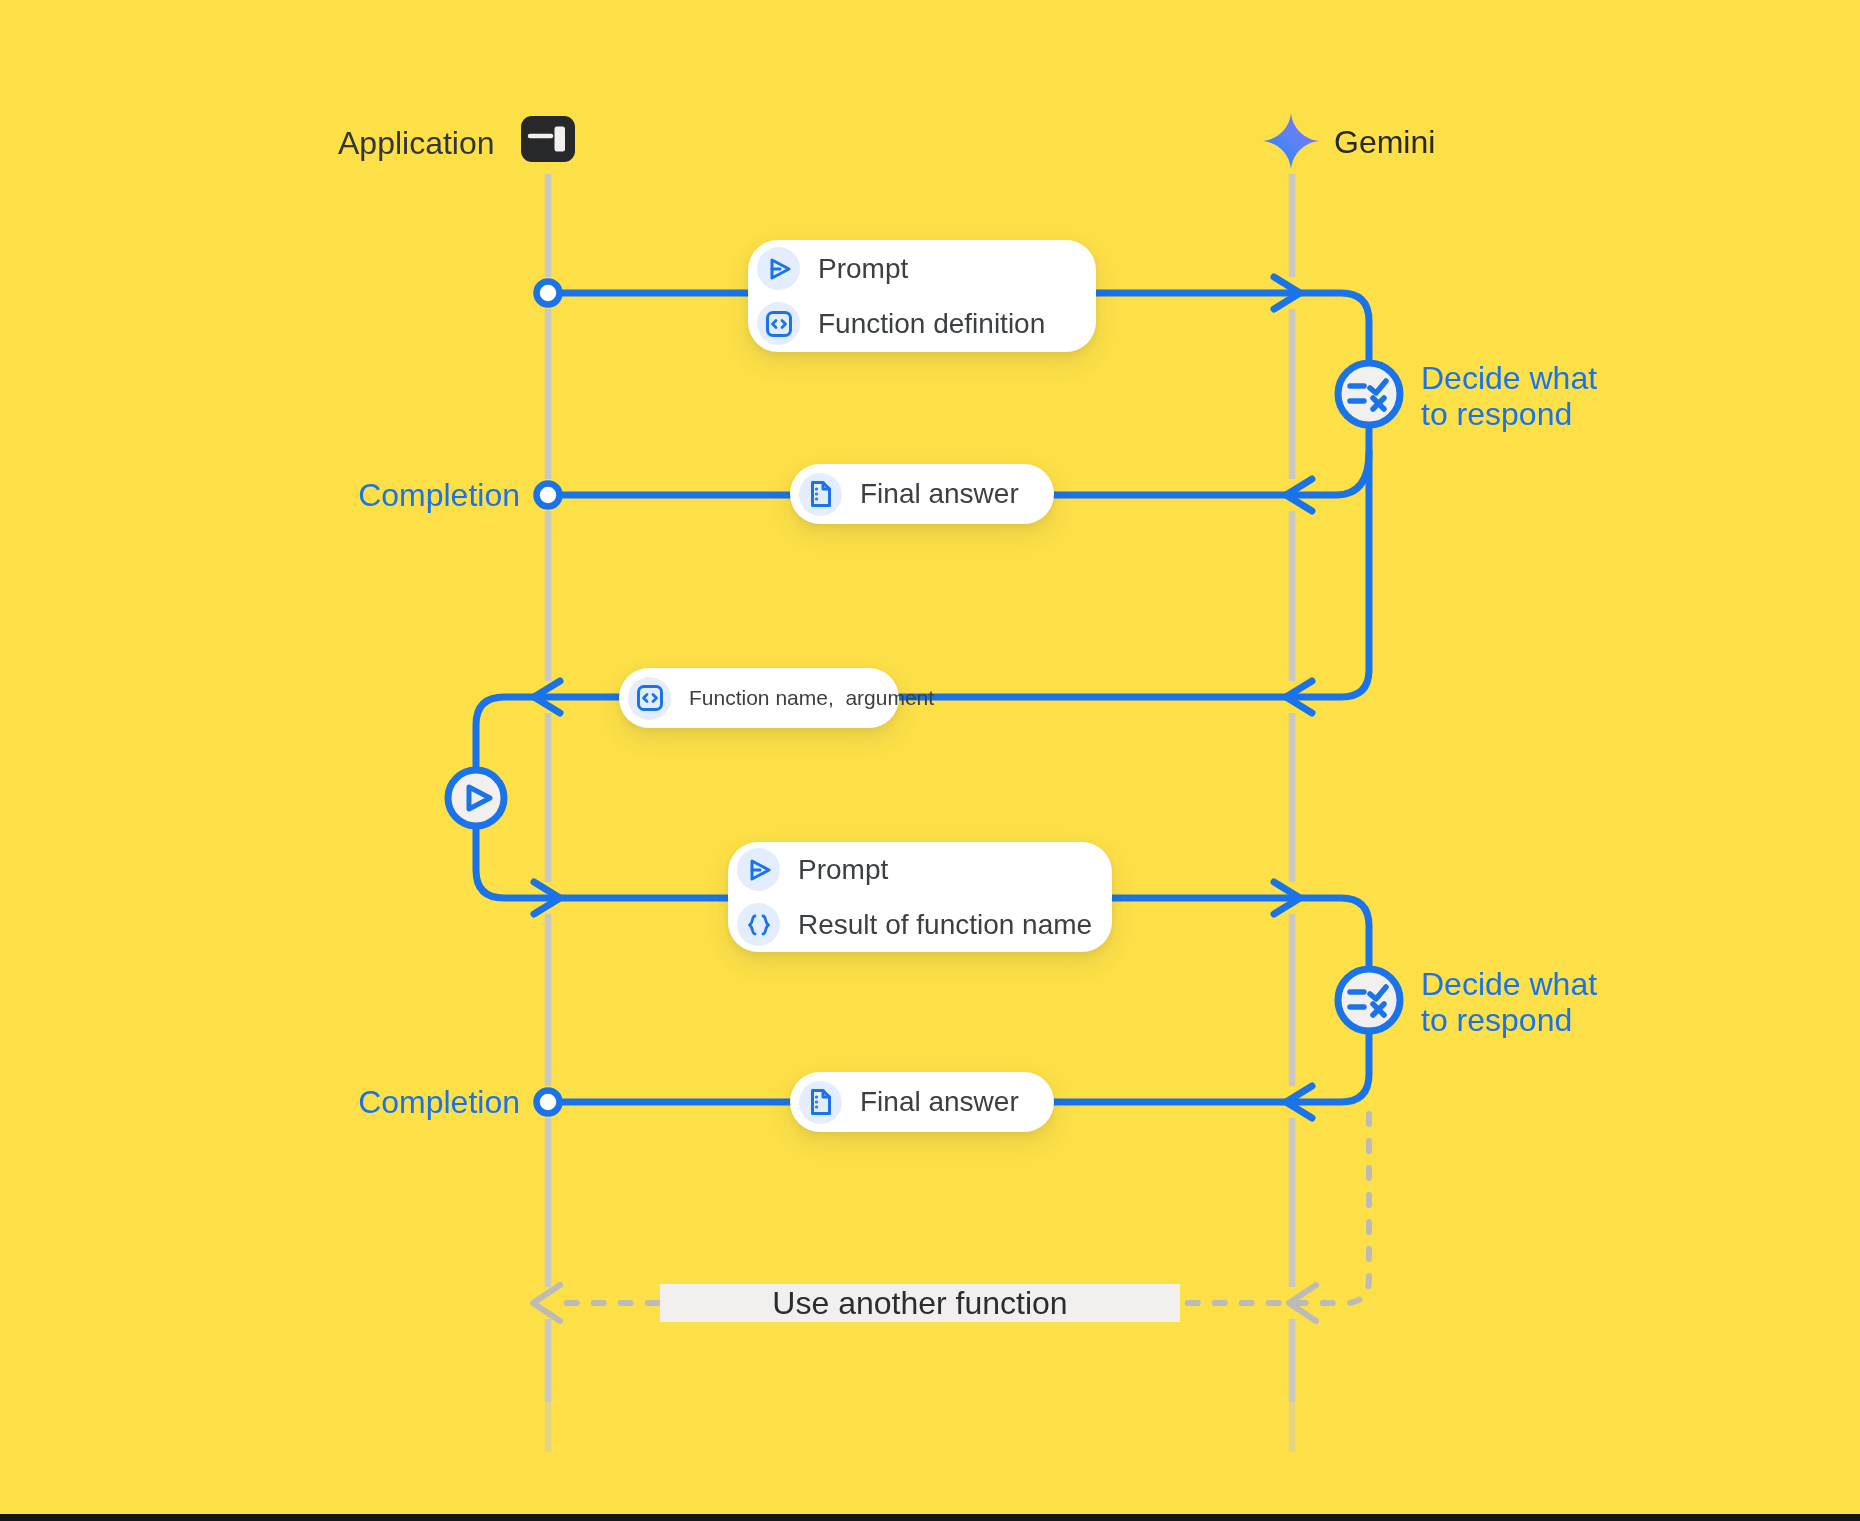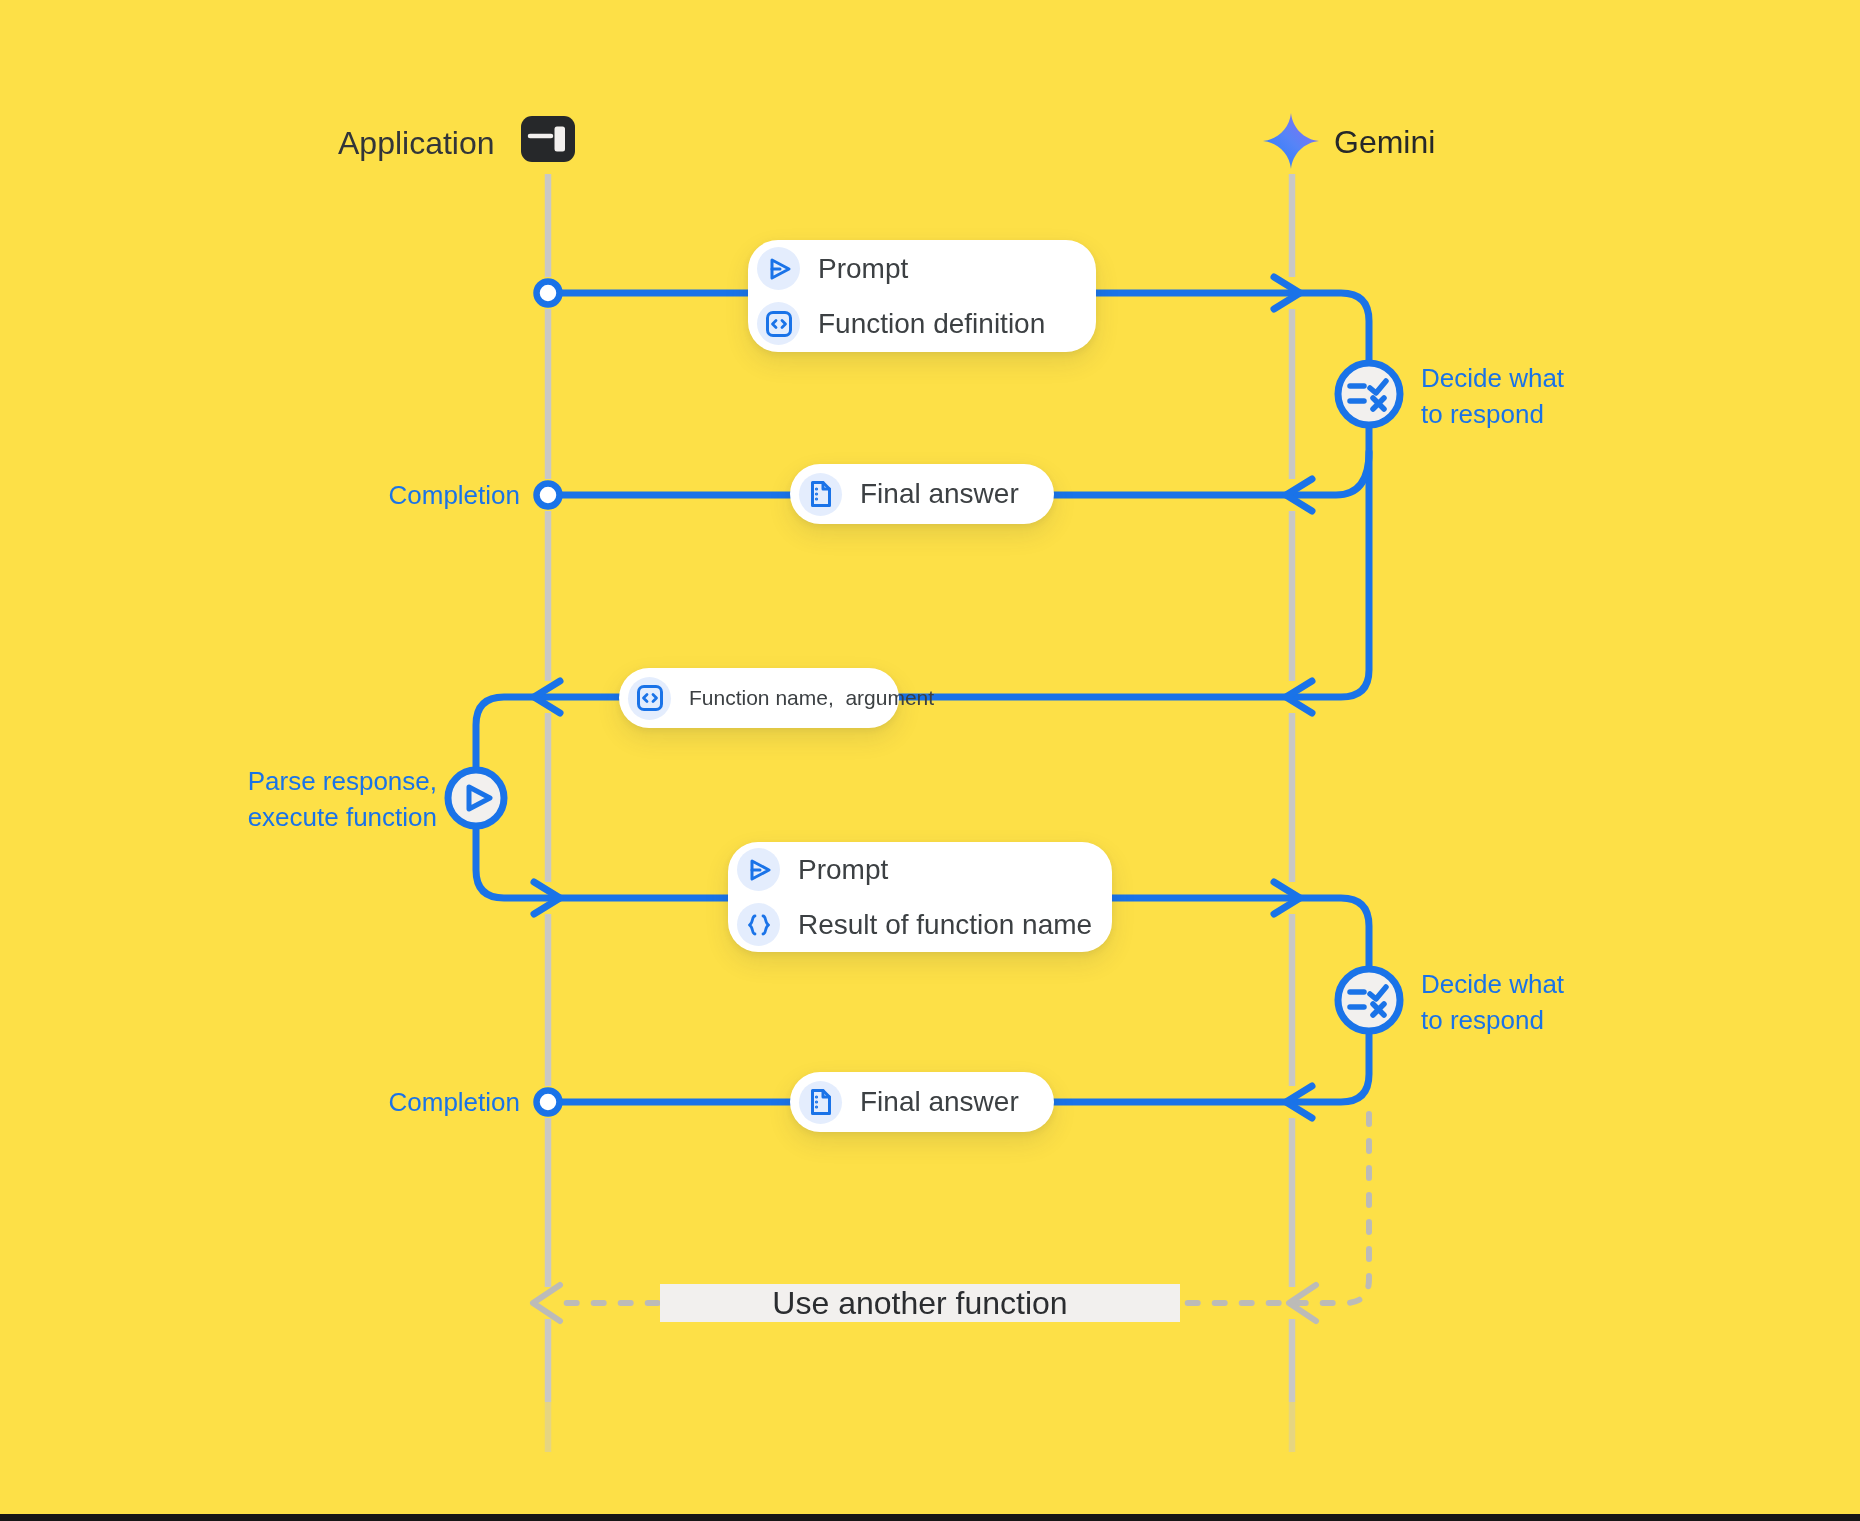--- a/index.html
+++ b/index.html
@@ -21,21 +21,21 @@
     display:flex;flex-direction:column;justify-content:center;
   }
   .pill-row{display:flex;align-items:center;gap:18px;padding:0 24px 0 9px;height:55px;}
   .pill.single .pill-row{height:60px;padding:0 22px 0 9px;}
   .chip{
     width:43px;height:43px;border-radius:50%;background:#e4edfd;
     display:flex;align-items:center;justify-content:center;flex:none;
   }
   .pill-label{font-size:28px;font-weight:500;color:#3c4043;white-space:pre;}
   
-  .blue-label{color:#1a73e8;font-size:26px;font-weight:500;line-height:36px;}
+  .blue-label{color:#1a73e8;font-size:32px;font-weight:500;line-height:36px;}
   .right-align{text-align:right;}
   .dark-label{
     font-size:32px;font-weight:500;color:#2b2d30;text-align:center;
     background:#f2f0ee;padding:0 14px;line-height:38px;
   }
   .bottom-bar{position:absolute;left:0;bottom:0;width:100%;height:7px;background:#161616;}
 </style>
 </head>
 <body>
 
@@ -229,24 +229,20 @@
         </svg>
       </span>
       <span class="pill-label">Final answer</span>
     </div>
   </div>
 
   <div class="abs blue-label right-align" style="left:260px;top:477px;width:260px;">Completion</div>
 
   <div class="abs blue-label right-align" style="left:260px;top:1084px;width:260px;">Completion</div>
 
-  <div class="abs blue-label right-align" style="left:137px;top:763px;width:300px;">
-    <div>Parse response,</div>
-    <div>execute function</div>
-  </div>
 
   <div class="abs blue-label" style="left:1421px;top:360px;">
     <div>Decide what</div>
     <div>to respond</div>
   </div>
 
   <div class="abs blue-label" style="left:1421px;top:966px;">
     <div>Decide what</div>
     <div>to respond</div>
   </div>

